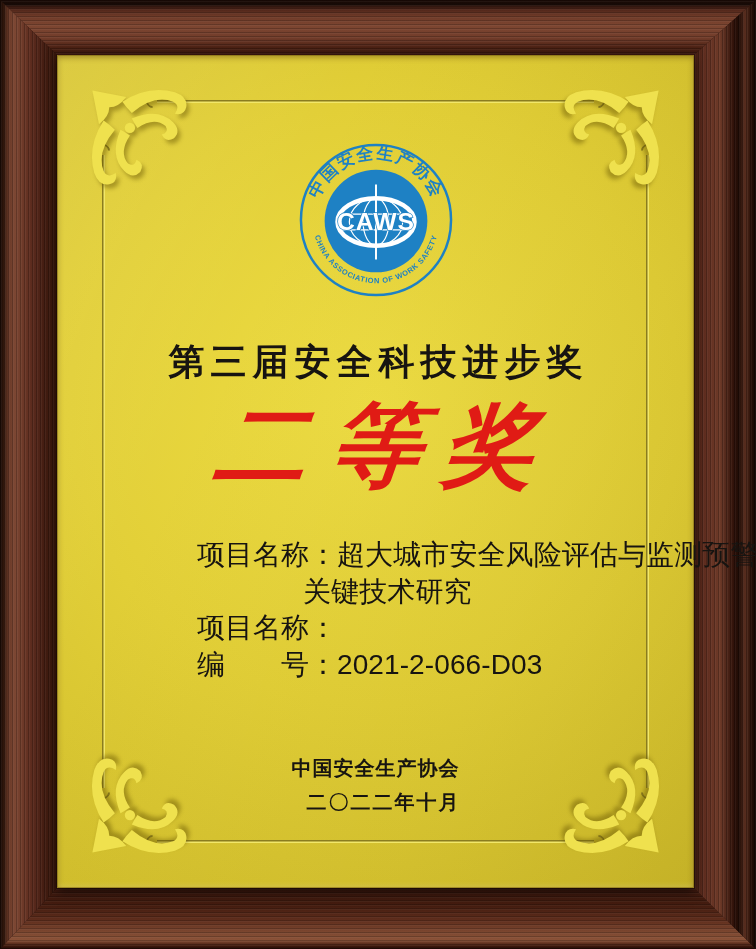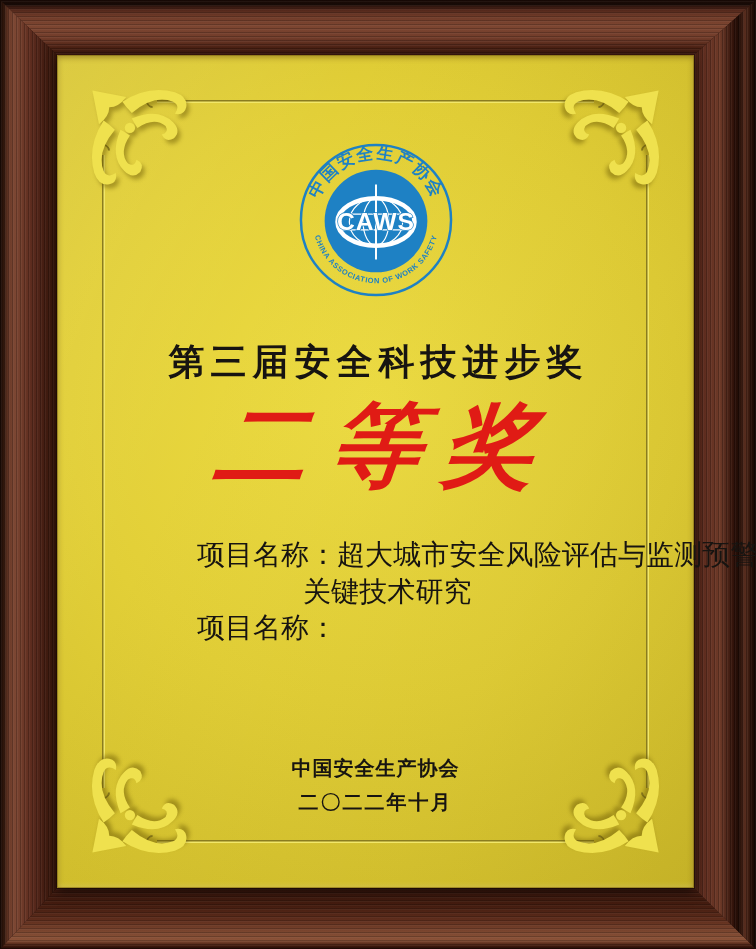--- a/index.html
+++ b/index.html
@@ -86,21 +86,21 @@
   .fields{position:absolute;left:140px;top:487px;width:470px;color:#171411;}
   .frow{display:flex;height:36.5px;align-items:flex-start;font-size:28px;font-weight:400;line-height:26px;}
   .flabel{flex:0 0 106px;white-space:pre;}
   .fvalue{white-space:nowrap;letter-spacing:0.1px;text-align:right;}
   .issuer{
     position:absolute;top:700px;left:0;width:100%;text-align:center;
     font-size:20px;font-weight:700;color:#171411;letter-spacing:1px;
   }
   .cdate{
     position:absolute;top:734px;left:0;width:100%;text-align:center;
-    font-size:20px;font-weight:700;color:#171411;letter-spacing:2px;
+    font-size:20px;font-weight:700;color:#171411;letter-spacing:2px;padding-left:8px;
   }
 </style>
 </head>
 <body>
 
 <svg width="0" height="0" style="position:absolute">
   <defs>
     <g id="flourish-shape" fill="#efe14e">
       <path d="M10 10 L46 17 Q38 28 28 28 Q28 38 17 46 Z"></path>
       <path d="M42 22 Q70 4 98 12 Q112 17 110 28 Q108 37 98 35 Q104 26 96 22 Q76 14 52 34 Q46 28 42 22 Z"></path>
@@ -170,19 +170,23 @@
         <span class="flabel">项目名称：</span>
         <span class="fvalue">超大城市安全风险评估与监测预警</span>
       </div>
       <div class="frow">
         <span class="flabel"></span>
         <span class="fvalue">关键技术研究</span>
       </div>
       <div class="frow">
         <span class="flabel">项目名称：</span>
       </div>
+      <div class="frow">
+        <span class="flabel">编　　号：</span>
+        <span class="fvalue">2021-2-066-D03</span>
+      </div>
     </div>
 
     <div class="issuer">中国安全生产协会</div>
     <div class="cdate">二〇二二年十月</div>
 
   </div>
 </div>
 
 </body></html>

